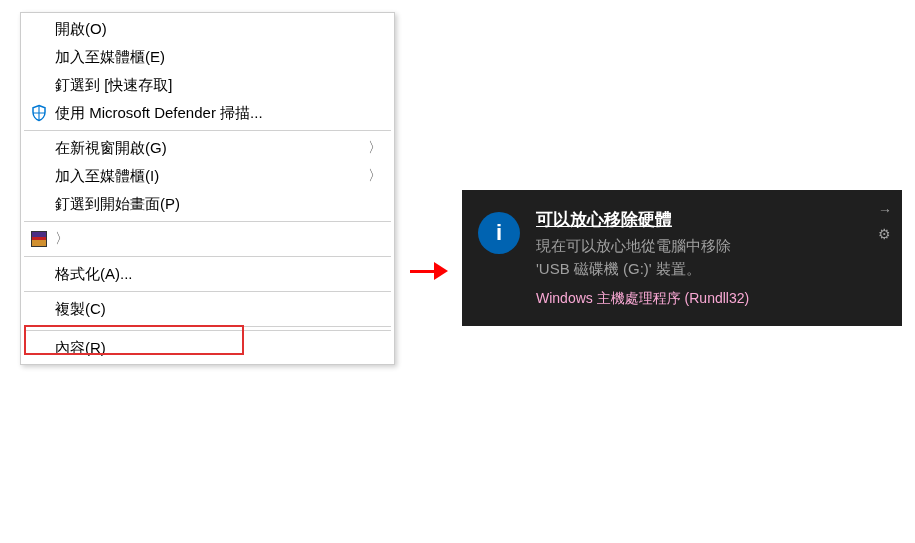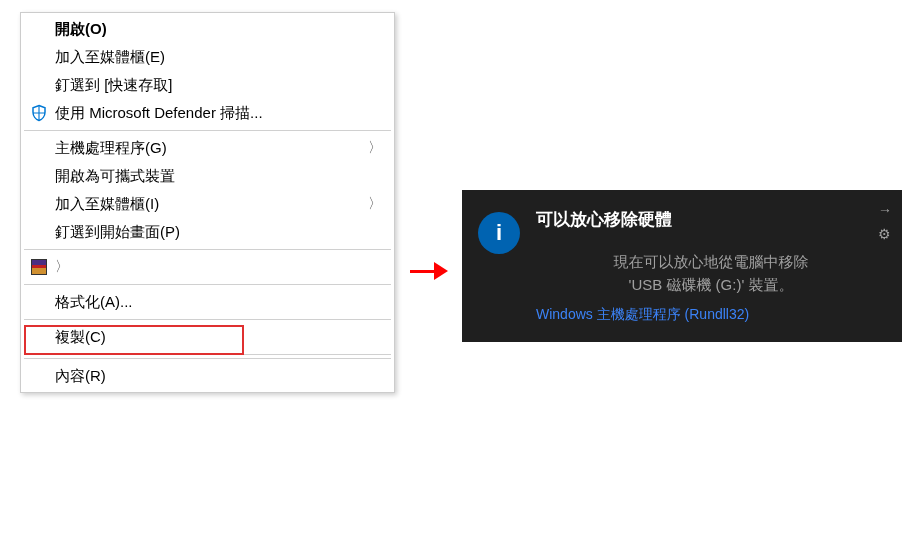--- a/index.html
+++ b/index.html
@@ -24,21 +24,21 @@
       display: flex;
       align-items: center;
       height: 28px;
       padding-left: 32px;
       padding-right: 10px;
       font-size: 15px;
       color: #000000;
       position: relative;
       cursor: default;
     }
-    .menu-item.bold { font-weight: bold; }
+    .menu-item.bold { font-weight: normal; }
     .menu-item .icon-slot {
       position: absolute;
       left: 6px;
       width: 20px;
       height: 20px;
       display: flex;
       align-items: center;
       justify-content: center;
     }
     .menu-item .label { flex: 1; }
@@ -103,31 +103,32 @@
       font-family: "Segoe UI", sans-serif;
       font-size: 22px;
       font-weight: 600;
       color: #ffffff;
     }
     .toast .texts { flex: 1; }
     .toast .title {
       font-size: 17px;
       font-weight: 600;
       color: #ffffff;
-      margin-bottom: 20px;
+      margin-bottom: 4px;
+      text-decoration: underline;
     }
     .toast .body {
       font-size: 15px;
       color: #a0a0a0;
       line-height: 1.5;
     }
-    .toast .body .line { display: block; text-align: center; }
+    .toast .body .line { display: block; }
     .toast .source {
       font-size: 14px;
-      color: #3b82f6;
+      color: #f9a8d4;
       margin-top: 10px;
     }
     .toast .side-icons {
       position: absolute;
       right: 10px;
       top: 10px;
       display: flex;
       flex-direction: column;
       gap: 10px;
       color: #a0a0a0;
@@ -157,25 +158,22 @@
     <span class="icon-slot shield-icon">
       <svg viewBox="0 0 24 24">
           <path d="M12 2 L20 5 V11 C20 16 16.5 20.5 12 22 C7.5 20.5 4 16 4 11 V5 Z" fill="none" stroke="#0078d4" stroke-width="2"></path>
           <path d="M12 2 V22 M4 12 H20" stroke="#0078d4" stroke-width="1.5"></path>
         </svg>
     </span>
     <span class="label">使用 Microsoft Defender 掃描...</span>
   </div>
   <div class="separator"></div>
   <div class="menu-item">
-    <span class="label">主機處理程序(G)</span>
+    <span class="label">在新視窗開啟(G)</span>
     <span class="chevron">〉</span>
-  </div>
-  <div class="menu-item">
-    <span class="label">開啟為可攜式裝置</span>
   </div>
   <div class="menu-item">
     <span class="label">加入至媒體櫃(I)</span>
     <span class="chevron">〉</span>
   </div>
   <div class="menu-item">
     <span class="label">釘選到開始畫面(P)</span>
   </div>
   <div class="separator"></div>
   <div class="menu-item">

